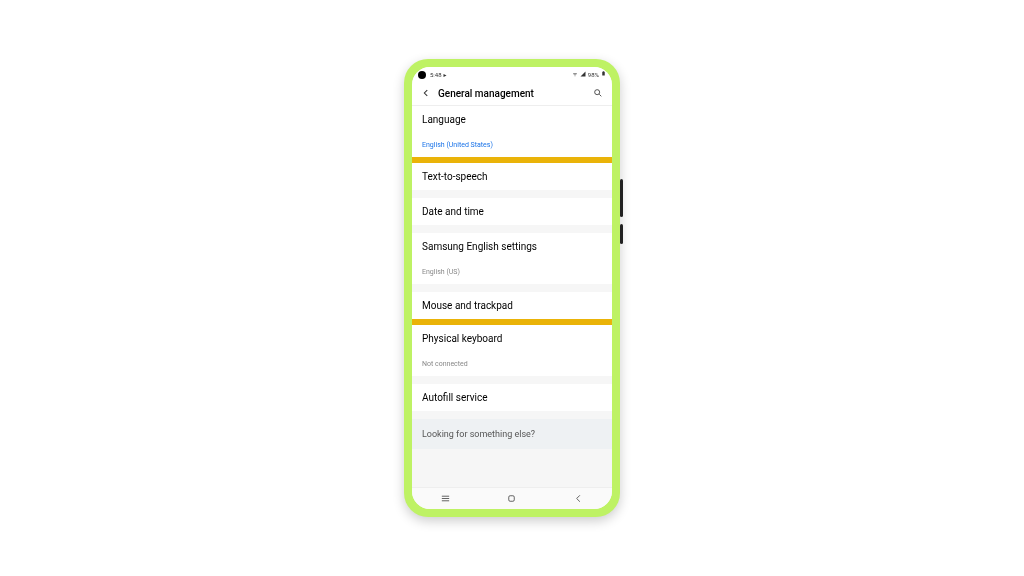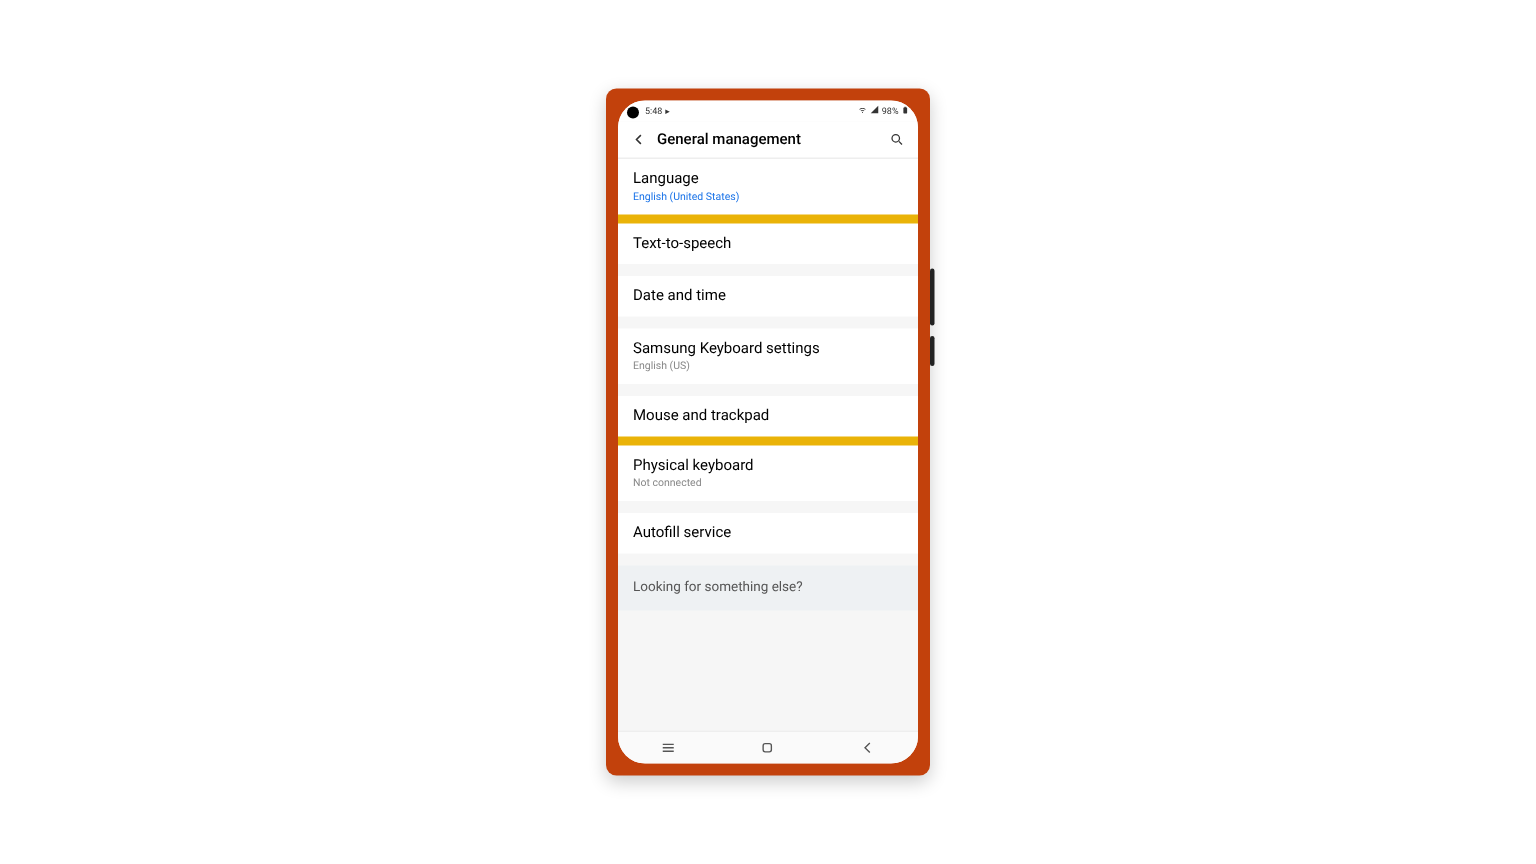--- a/index.html
+++ b/index.html
@@ -9,22 +9,22 @@
     background: #fff;
     font-family: -apple-system, BlinkMacSystemFont, "Segoe UI", Roboto, Arial, sans-serif;
     display: flex;
     align-items: center;
     justify-content: center;
     position: relative;
   }
   .phone {
     width: 216px;
     height: 458px;
-    background: #c2410c;
-    border-radius: 7px;
+    background: #bef264;
+    border-radius: 24px;
     position: relative;
     box-shadow: 0 4px 12px rgba(0,0,0,0.2);
     padding: 8px;
   }
   .side-button {
     position: absolute;
     right: -3px;
     width: 3px;
     background: #222;
     border-radius: 2px;
@@ -97,21 +97,21 @@
     position: relative;
   }
   .item:first-child { border-top: none; }
   .item-title {
     font-size: 10px;
     color: #000;
   }
   .item-sub {
     font-size: 7px;
     color: #888;
-    margin-top: 2px;
+    margin-top: 16px;
   }
   .item-sub.link { color: #1a73e8; }
   .footer-help {
     padding: 10px;
     font-size: 9px;
     color: #555;
     background: #eef1f3;
   }
   .nav-bar {
     height: 22px;
@@ -202,21 +202,21 @@
             <div class="item-title">Text-to-speech</div>
           </div>
         </div>
         <div class="group">
           <div class="item">
             <div class="item-title">Date and time</div>
           </div>
         </div>
         <div class="group">
           <div class="item">
-            <div class="item-title">Samsung Keyboard settings</div>
+            <div class="item-title">Samsung English settings</div>
             <div class="item-sub">English (US)</div>
           </div>
         </div>
         <div class="group">
           <div class="item">
             <div class="item-title">Mouse and trackpad</div>
           </div>
           <div class="item">
             <div class="item-title">Physical keyboard</div>
             <div class="item-sub">Not connected</div>

